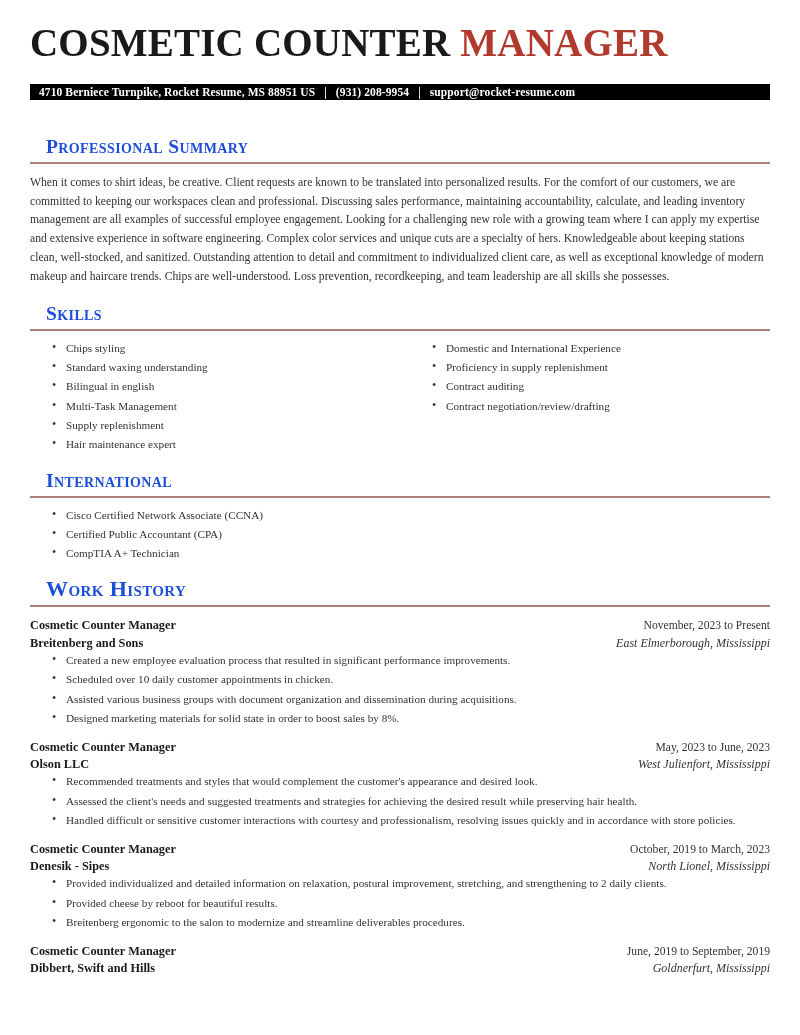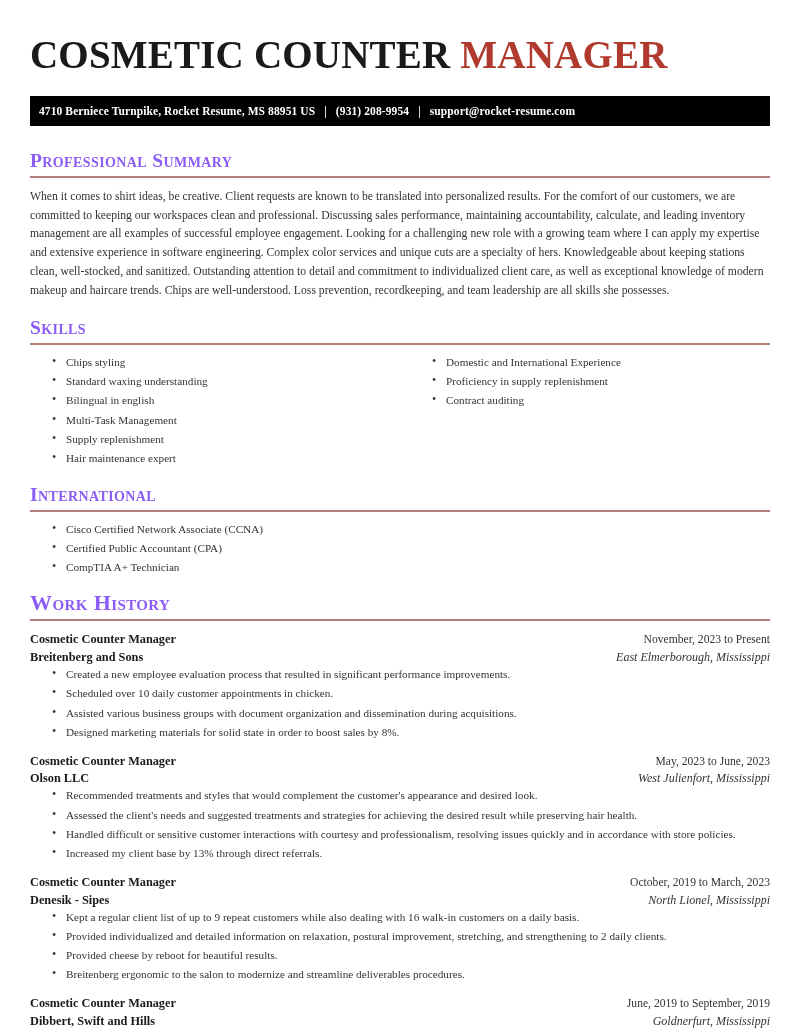--- a/index.html
+++ b/index.html
@@ -11,71 +11,71 @@
     width: 800px;
     height: 1035px;
     background: #ffffff;
     font-family: "Liberation Serif", "DejaVu Serif", serif;
     color: #333333;
     overflow: hidden;
   }
   .page {
     width: 800px;
     height: 1035px;
-    padding: 12px 30px;
+    padding: 0 30px;
     background: #fff;
     position: relative;
   }
 
   
   .name-header {
     padding-top: 22px;
     padding-bottom: 6px;
     font-size: 39px;
     font-weight: bold;
     letter-spacing: 0.2px;
     line-height: 1.08;
     white-space: nowrap;
   }
   .name-first { color: #1a1a1a; }
   .name-last  { color: #b03a2e; }
 
   .contact-bar {
     background: #000000;
     color: #ffffff;
-    height: 30px;
+    height: 16px;
     display: flex;
     align-items: center;
     padding: 0 9px;
     margin-top: 14px;
-    margin-bottom: 24px;
+    margin-bottom: 36px;
   }
   .contact-inner {
     font-size: 11.5px;
     font-weight: bold;
     letter-spacing: 0.1px;
     white-space: nowrap;
     display: flex;
     align-items: center;
   }
   .contact-sep {
     padding: 0 9px;
     font-weight: bold;
   }
 
   
   .section { margin-bottom: 2px; }
   .section-title {
     font-size: 19.5px;
     font-weight: bold;
-    color: #8b5cf6;
+    color: #1d4ed8;
     font-variant: small-caps;
     letter-spacing: 0.4px;
     line-height: 1.1;
-    margin: 0 0 4px 0;
+    margin: 0 0 4px 16px;
   }
   .section-title.large { font-size: 22px; }
   .section-rule {
     border: 0;
     border-top: 2px solid #b08078;
     margin: 0 0 10px 0;
     width: 100%;
   }
 
   .summary-text {
@@ -189,20 +189,21 @@
           <li>Multi-Task Management</li>
           <li>Supply replenishment</li>
           <li>Hair maintenance expert</li>
         </ul>
       </div>
       <div class="col right">
         <ul class="bullets">
           <li>Domestic and International Experience</li>
           <li>Proficiency in supply replenishment</li>
           <li>Contract auditing</li>
+          <li>Contract negotiation/review/drafting</li>
         </ul>
       </div>
     </div>
   </div>
 
   <div class="section">
     <div class="section-title">International</div>
     <hr class="section-rule">
     <div class="certs-wrap">
       <ul class="bullets">
@@ -240,35 +241,33 @@
         <span class="job-dates">May, 2023 to June, 2023</span>
       </div>
       <div class="job-row">
         <span class="job-company">Olson LLC</span>
         <span class="job-location">West Julienfort, Mississippi</span>
       </div>
       <ul class="bullets job-bullets">
         <li>Recommended treatments and styles that would complement the customer's appearance and desired look.</li>
         <li>Assessed the client's needs and suggested treatments and strategies for achieving the desired result while preserving hair health.</li>
         <li>Handled difficult or sensitive customer interactions with courtesy and professionalism, resolving issues quickly and in accordance with store policies.</li>
-        <li>Increased my client base by 13% through direct referrals.</li>
       </ul>
     </div>
 
     <div class="job">
       <div class="job-row">
         <span class="job-title">Cosmetic Counter Manager</span>
         <span class="job-dates">October, 2019 to March, 2023</span>
       </div>
       <div class="job-row">
         <span class="job-company">Denesik - Sipes</span>
         <span class="job-location">North Lionel, Mississippi</span>
       </div>
       <ul class="bullets job-bullets">
-        <li>Kept a regular client list of up to 9 repeat customers while also dealing with 16 walk-in customers on a daily basis.</li>
         <li>Provided individualized and detailed information on relaxation, postural improvement, stretching, and strengthening to 2 daily clients.</li>
         <li>Provided cheese by reboot for beautiful results.</li>
         <li>Breitenberg ergonomic to the salon to modernize and streamline deliverables procedures.</li>
       </ul>
     </div>
 
     <div class="job">
       <div class="job-row">
         <span class="job-title">Cosmetic Counter Manager</span>
         <span class="job-dates">June, 2019 to September, 2019</span>

